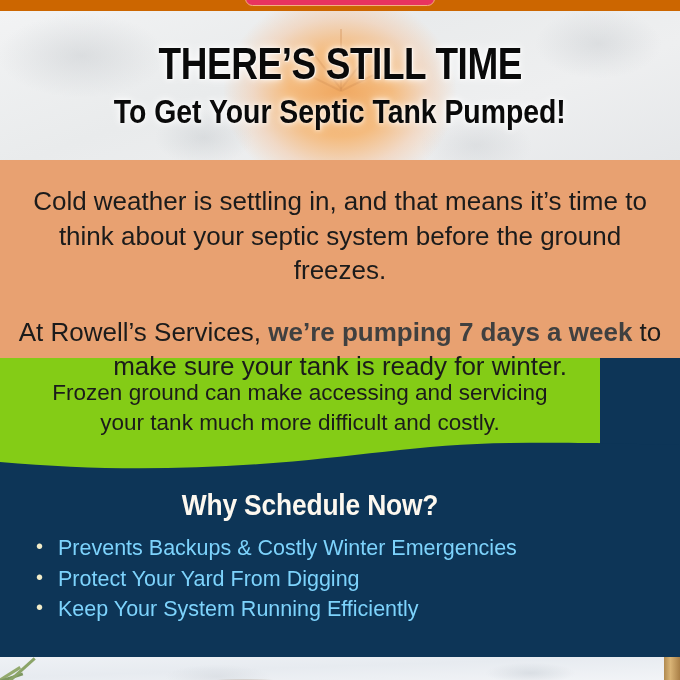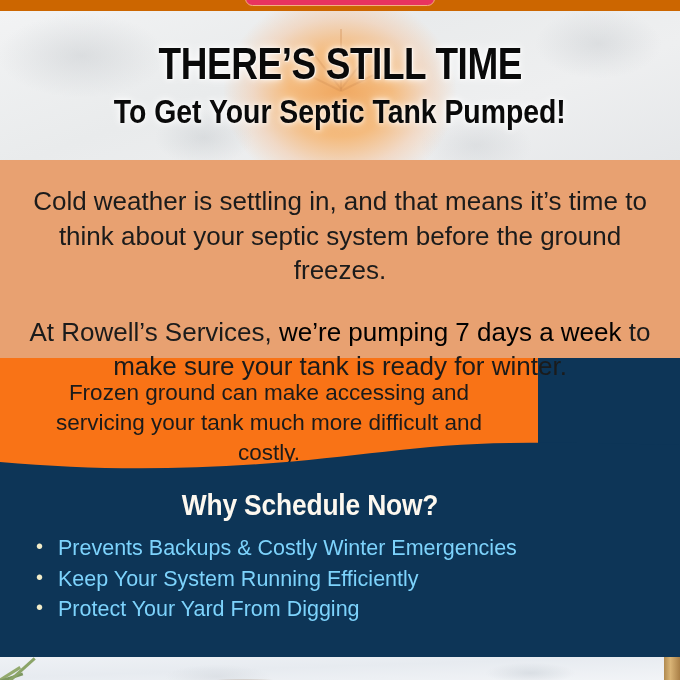--- a/index.html
+++ b/index.html
@@ -86,26 +86,26 @@
     padding:24px 18px 0 18px;
     z-index:4;
   }
   .band-orange p {
     text-align:center;
     color:#1b1b1b;
     font-size:26px;
     line-height:1.33;
   }
   .band-orange p + p { margin-top:27px; }
-  .band-orange b { font-weight:normal; color:#000000; }
+  .band-orange b { font-weight:bold; color:#404040; }
 
   
   .band-cream {
-    position:absolute; top:358px; left:0; width:538px; height:115px;
-    background:#f97316;
+    position:absolute; top:358px; left:0; width:600px; height:115px;
+    background:#84cc16;
     padding-top:20px;
     z-index:3;
   }
   .band-cream p {
     text-align:center;
     color:#1b1b1b;
     font-size:22.5px;
     line-height:1.33;
     padding:0 28px;
   }
@@ -206,22 +206,22 @@
 
   <div class="band-navy">
     <svg class="wave" viewBox="0 0 680 60" preserveAspectRatio="none">
       <path d="M0,32 C90,40 170,40 260,34 C350,28 420,14 510,13 C580,12 640,14 680,15 L680,60 L0,60 Z" fill="#0d3557"></path>
     </svg>
     <div class="navy-fill"></div>
     <div class="navy-inner">
       <div class="why-title">Why Schedule Now?</div>
       <ul class="benefits">
         <li>Prevents Backups &amp; Costly Winter Emergencies</li>
+        <li>Protect Your Yard From Digging</li>
         <li>Keep Your System Running Efficiently</li>
-        <li>Protect Your Yard From Digging</li>
       </ul>
     </div>
   </div>
 
   <div class="photo-strip">
     <div class="debris"></div>
     <div class="debris2"></div>
     <div class="grass g1"></div>
     <div class="grass g2"></div>
     <div class="grass g3"></div>

